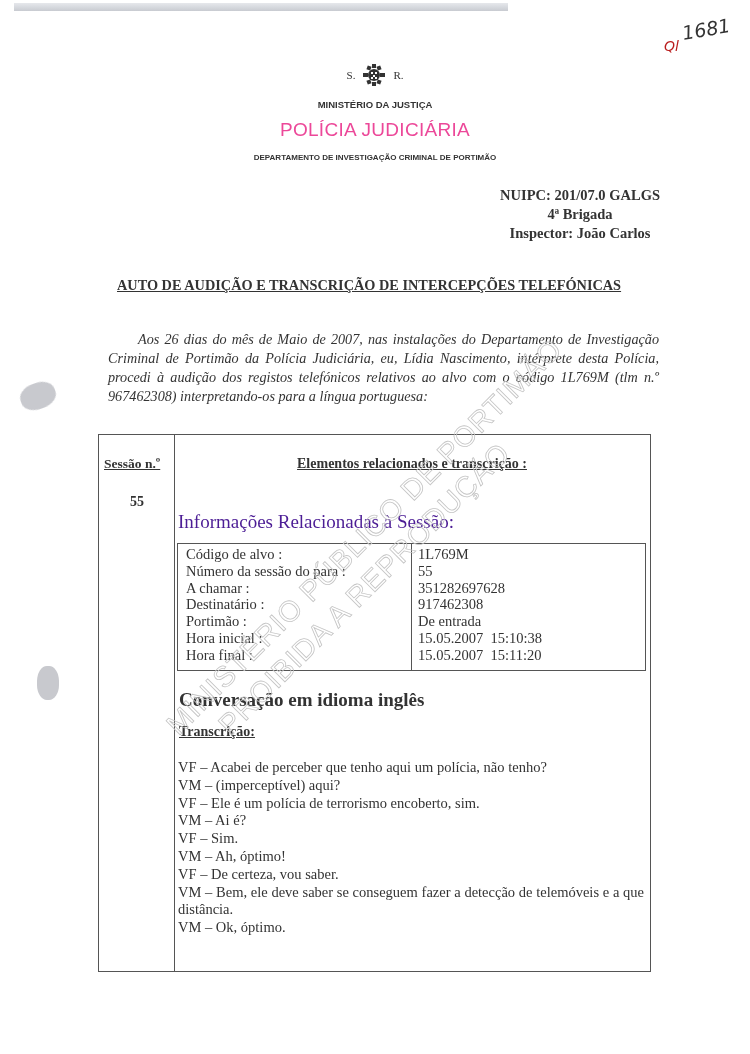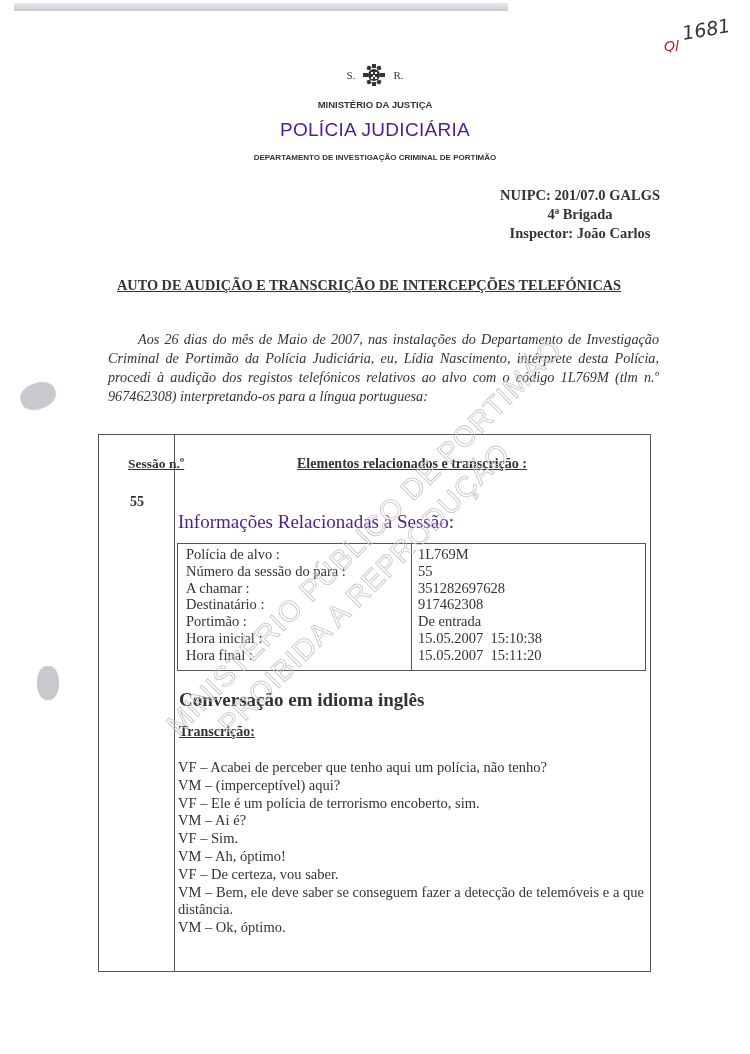--- a/index.html
+++ b/index.html
@@ -35,21 +35,21 @@
   }
   .crest {
     width: 26px; height: 22px; display: inline-block;
   }
   .ministry {
     top: 99px; font-family: "Liberation Sans", sans-serif; font-weight: bold;
     font-size: 9.5px; color: #333;
   }
   .policia {
     top: 119px; font-family: "Liberation Sans", sans-serif;
-    font-size: 19px; color: #4c1d95; letter-spacing: 0.3px;
+    font-size: 19px; color: #ec4899; letter-spacing: 0.3px;
   }
   .dept {
     top: 153px; font-family: "Liberation Sans", sans-serif; font-weight: bold;
     font-size: 8px; color: #333;
   }
   .refblock {
     position: absolute; right: 90px; top: 186px; text-align: center;
     font-weight: bold; font-size: 14.5px; line-height: 19px; color: #333;
   }
   .doctitle {
@@ -65,21 +65,21 @@
   .main-table {
     position: absolute; left: 98px; top: 434px; width: 551px; height: 536px;
     border: 1px solid #555;
   }
   .col-divider {
     position: absolute; left: 174px; top: 434px; width: 1px; height: 537px;
     background: #555;
   }
   .sess-head {
     position: absolute; left: 104px; top: 456px;
-    font-weight: bold; font-size: 13.5px; text-decoration: underline; color: #333; margin-left: 24px;
+    font-weight: bold; font-size: 13.5px; text-decoration: underline; color: #333;
   }
   .sess-num {
     position: absolute; left: 130px; top: 494px;
     font-weight: bold; font-size: 14px; color: #333;
   }
   .elem-head {
     position: absolute; left: 175px; top: 456px; width: 474px; text-align: center;
     font-weight: bold; font-size: 14px; text-decoration: underline; color: #333;
   }
   .info-label {
@@ -179,21 +179,21 @@
 
 <div class="sess-head">Sessão n.º</div>
 <div class="sess-num">55</div>
 <div class="elem-head">Elementos relacionados e transcrição :</div>
 
 <div class="info-label">Informações Relacionadas à Sessão:</div>
 
 <div class="info-table"></div>
 <div class="info-divider"></div>
 <div class="info-col labels">
-  <div>Polícia de alvo :</div>
+  <div>Código de alvo :</div>
   <div>Número da sessão do para :</div>
   <div>A chamar :</div>
   <div>Destinatário :</div>
   <div>Portimão :</div>
   <div>Hora inicial :</div>
   <div>Hora final :</div>
 </div>
 <div class="info-col values">
   <div>1L769M</div>
   <div>55</div>

